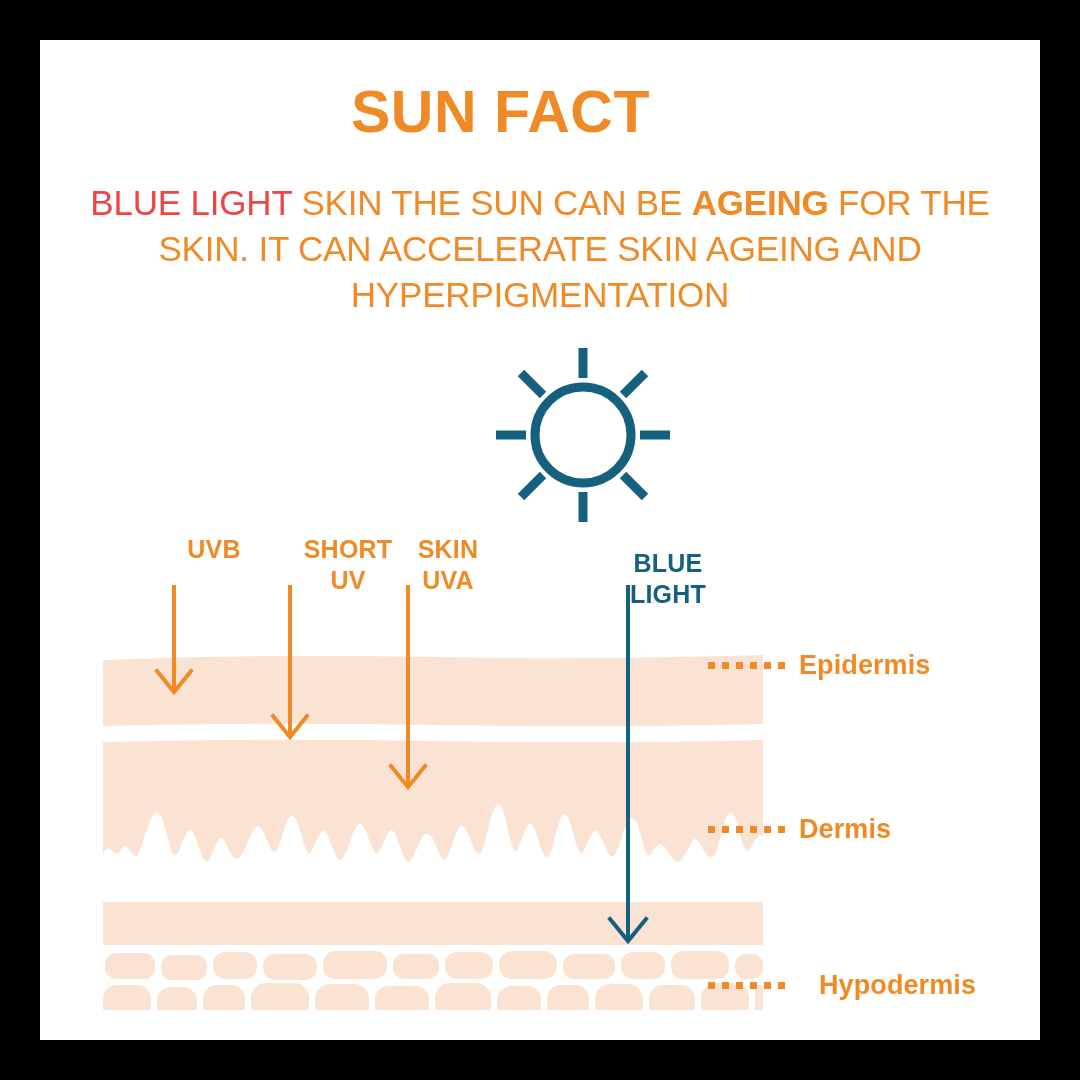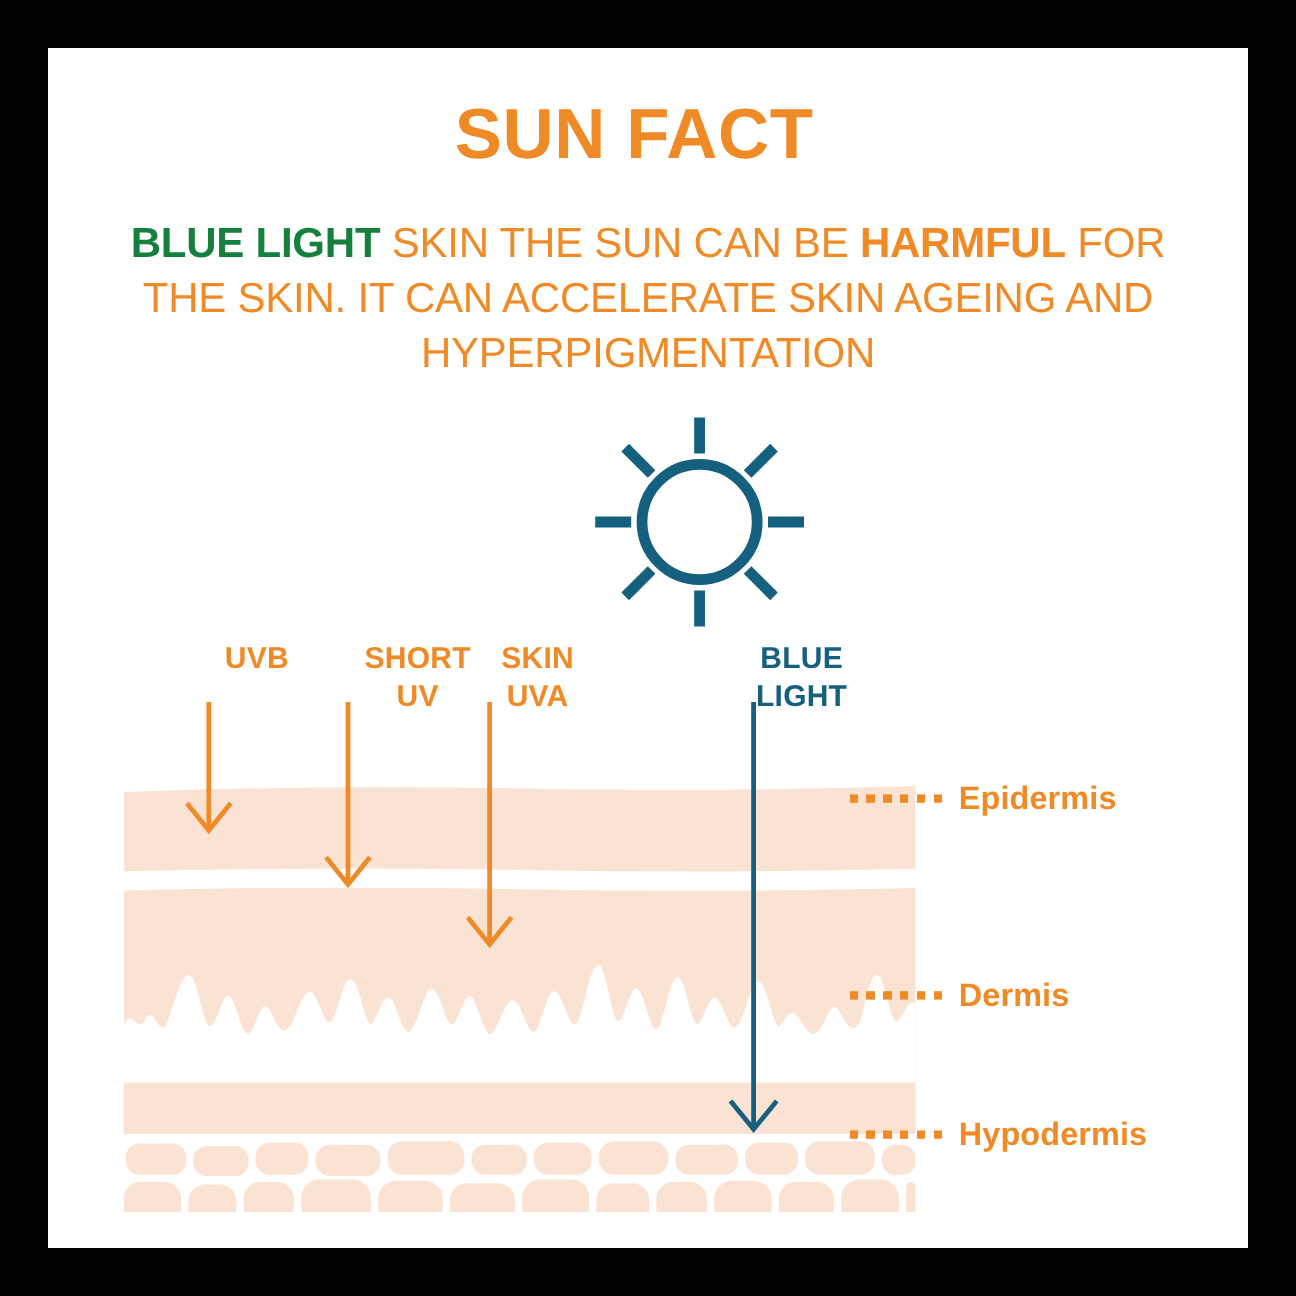--- a/index.html
+++ b/index.html
@@ -26,38 +26,37 @@
     position: absolute;
     left: 0;
     top: 43px;
     width: 921px;
     text-align: center;
     font-size: 59px;
     font-weight: bold;
     letter-spacing: 0.5px;
     color: #F08A26;
     line-height: 1;
-    margin-left: 28px;
   }
 
   #subtitle {
     position: absolute;
     left: 50px;
     top: 140px;
     width: 900px;
     text-align: center;
     font-size: 35px;
     font-weight: 400;
     line-height: 1.32;
     color: #F08A26;
     letter-spacing: -0.2px;
   }
   #subtitle .strong-blue {
-    font-weight: bold;
-    color: #15803d;
+    font-weight: normal;
+    color: #ef4444;
     text-align: center;
   }
   #subtitle .strong-orange {
     font-weight: bold;
     color: #F08A26;
   }
 
   
   #sun-icon {
     position: absolute;
@@ -75,21 +74,21 @@
     font-weight: bold;
     line-height: 1.25;
     letter-spacing: 0.2px;
   }
   .ray-label.orange { color: #F08A26; }
   .ray-label.blue   { color: #15607F; }
 
   #label-uvb   { left:  74px; top: 494px; width: 200px; }
   #label-short { left: 208px; top: 494px; width: 200px; }
   #label-long  { left: 308px; top: 494px; width: 200px; }
-  #label-blue  { left: 528px; top: 494px; width: 200px; }
+  #label-blue  { left: 528px; top: 508px; width: 200px; }
 
   
   #skin-diagram {
     position: absolute;
     left: 63px;
     top: 570px;
     width: 660px;
     height: 400px;
   }
 
@@ -121,31 +120,31 @@
   }
   .layer-name {
     font-size: 27px;
     font-weight: bold;
     color: #F08A26;
     white-space: nowrap;
     letter-spacing: 0.1px;
   }
   #callout-epidermis  { left: 668px; top: 608px; }
   #callout-dermis     { left: 668px; top: 772px; }
-  #callout-hypodermis { left: 668px; top: 888px; }
+  #callout-hypodermis { left: 668px; top: 928px; gap: 20px; }
 </style>
 </head>
 <body>
 
 <div id="frame">
 
   <div id="title">SUN FACT</div>
 
   <div id="subtitle">
-    <span class="strong-blue">BLUE LIGHT</span><span> SKIN THE SUN CAN BE </span><span class="strong-orange">HARMFUL</span><span> FOR THE SKIN.  IT CAN ACCELERATE SKIN AGEING AND HYPERPIGMENTATION</span>
+    <span class="strong-blue">BLUE LIGHT</span><span> SKIN THE SUN CAN BE </span><span class="strong-orange">AGEING</span><span> FOR THE SKIN.  IT CAN ACCELERATE SKIN AGEING AND HYPERPIGMENTATION</span>
   </div>
 
   <svg id="sun-icon" viewBox="0 0 200 190">
     <g stroke="#15607F" stroke-width="9" stroke-linecap="butt" fill="none">
       <circle cx="100" cy="95" r="48" stroke-width="9"></circle>
       <line x1="100" y1="8" x2="100" y2="38"></line>
       <line x1="100" y1="152" x2="100" y2="182"></line>
       <line x1="13" y1="95" x2="43" y2="95"></line>
       <line x1="157" y1="95" x2="187" y2="95"></line>
       <line x1="38" y1="33" x2="60" y2="55"></line>

